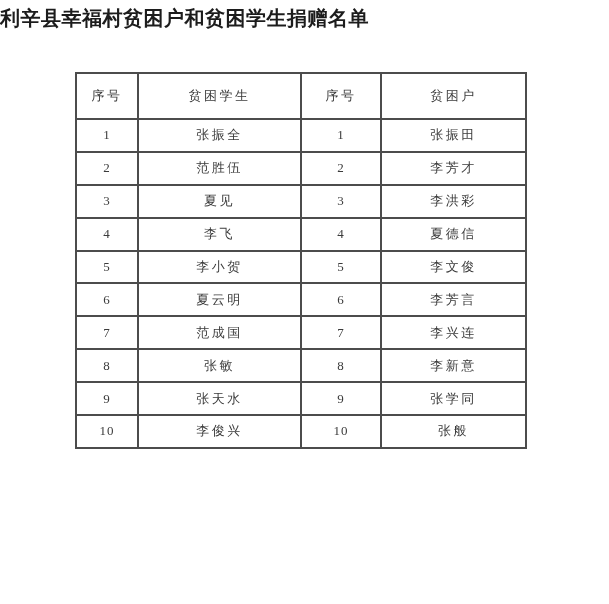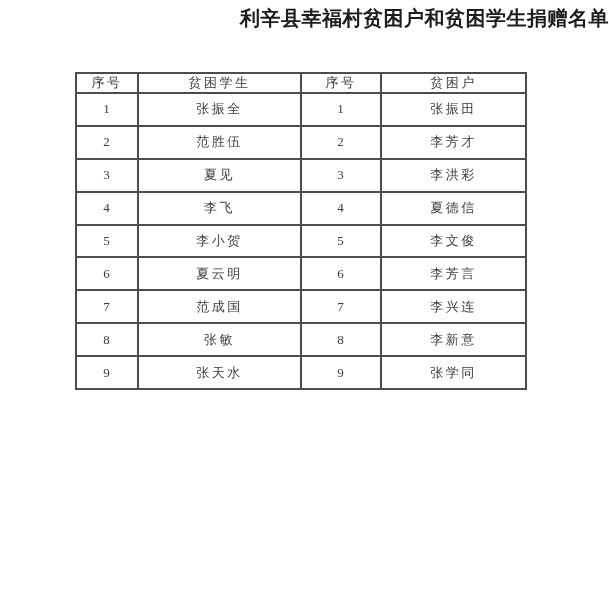--- a/index.html
+++ b/index.html
@@ -15,21 +15,21 @@
     font-family: "Liberation Serif", "DejaVu Serif", serif;
     color: #3a3a3a;
     overflow: hidden;
   }
   .doc-title {
     position: absolute;
     top: 6px;
     left: 0;
     width: 100%;
     margin: 0;
-    text-align: right;
+    text-align: left;
     font-size: 20px;
     line-height: 24px;
     font-weight: bold;
     letter-spacing: 0.5px;
     color: #1c1c1c;
     font-family: "Liberation Serif", "DejaVu Serif", serif;
   }
   table.roster {
     position: absolute;
     top: 72px;
@@ -46,21 +46,21 @@
     text-align: center;
     vertical-align: middle;
     font-size: 13px;
     font-weight: normal;
     color: #3b3b3b;
     padding: 0;
     overflow: hidden;
     white-space: nowrap;
   }
   table.roster thead tr {
-    height: 20px;
+    height: 46px;
     border-radius: 13px;
   }
   table.roster tbody tr {
     height: 32.9px;
   }
   .cjk {
     letter-spacing: 2.5px;
   }
   .num {
     letter-spacing: 1px;
@@ -151,20 +151,26 @@
           <td class="cjk">李新意</td>
         </tr>
 
         <tr>
           <td class="num">9</td>
           <td class="cjk">张天水</td>
           <td class="num">9</td>
           <td class="cjk">张学同</td>
         </tr>
 
+        <tr>
+          <td class="num">10</td>
+          <td class="cjk">李俊兴</td>
+          <td class="num">10</td>
+          <td class="cjk">张般</td>
+        </tr>
 
 
 
 
       </tbody>
   </table>
 
 </div>
 
 </body></html>

